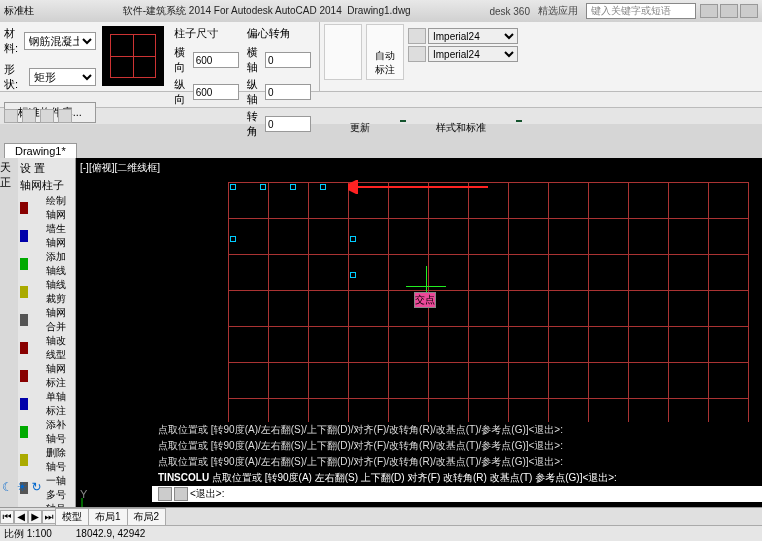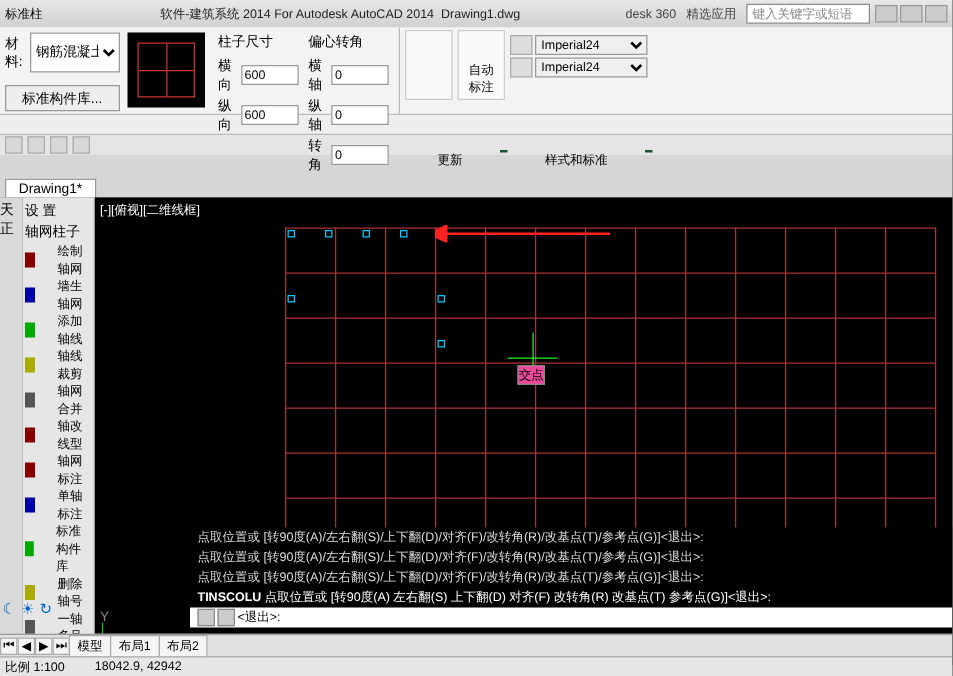--- a/index.html
+++ b/index.html
@@ -1,28 +1,28 @@
 <!DOCTYPE html>
 <html><head>
 <meta charset="utf-8">
 <style>
 * { margin: 0; padding: 0; box-sizing: border-box; font-family: "Microsoft YaHei", sans-serif; }
 body { width: 762px; height: 541px; background: #f0f0f0; overflow: hidden; position: relative; font-size: 11px; }
 
 .title-bar { height: 22px; background: linear-gradient(#e8e8e8, #d0d0d0); display: flex; align-items: center; padding: 0 4px; font-size: 10px; }
 .title-bar .title-text { flex: 1; text-align: center; color: #222; }
-.title-bar .search { width: 99px; height: 16px; background: #fff; border: 1px solid #888; font-size: 10px; padding: 0 4px; color: #888; }
+.title-bar .search { width: 110px; height: 16px; background: #fff; border: 1px solid #888; font-size: 10px; padding: 0 4px; color: #888; }
 .title-bar .wbtns { display: flex; gap: 2px; margin-left: 4px; }
 .title-bar .wbtn { width: 18px; height: 14px; background: #ccc; border: 1px solid #999; }
 
 .ribbon-row { height: 70px; background: #f3f3f3; display: flex; border-bottom: 1px solid #bbb; }
 .panel-left { width: 320px; border-right: 1px solid #bbb; padding: 2px 4px; display: flex; gap: 6px; }
 .label-col { display: flex; flex-direction: column; gap: 6px; padding-top: 2px; font-size: 11px; }
 .sel { display: flex; align-items: center; gap: 2px; }
-.sel select, .sel input { font-size: 11px; height: 32px; border: 1px solid #999; background: #fff; }
+.sel select, .sel input { font-size: 11px; height: 18px; border: 1px solid #999; background: #fff; }
 .stdbtn { font-size: 11px; padding: 2px 6px; margin-top: 4px; border: 1px solid #999; background: #eee; }
 .preview { width: 68px; height: 60px; background: #000; position: relative; margin-top: 2px; }
 .preview .grid { position: absolute; inset: 8px; border: 1px solid #c33; }
 .preview .grid::before, .preview .grid::after { content: ""; position: absolute; background: #c33; }
 .preview .grid::before { left: 50%; top: 0; bottom: 0; width: 1px; }
 .preview .grid::after { top: 50%; left: 0; right: 0; height: 1px; }
 
 .params { display: flex; gap: 8px; padding: 2px 4px; }
 .pcol { display: flex; flex-direction: column; gap: 2px; }
 .pcol .prow { display: flex; align-items: center; gap: 2px; font-size: 11px; }
@@ -105,20 +105,24 @@
   </div>
 </div>
 
 <div class="ribbon-row">
   <div class="panel-left">
     <div class="label-col">
       <div class="sel">
         <span>材料:</span>
         <select style="width:72px;"><option>钢筋混凝土</option></select>
       </div>
+      <div class="sel">
+        <span>形状:</span>
+        <select style="width:72px;"><option>矩形</option></select>
+      </div>
       <button class="stdbtn">标准构件库...</button>
     </div>
     <div class="preview">
         <div class="grid"></div>
       </div>
     <div class="params">
       <div class="pcol">
         <div class="phead">柱子尺寸</div>
         <div class="prow">
             <span>横向</span>
@@ -213,21 +217,21 @@
         <div class="item">
           <span class="pic c-r"></span>
           <span>轴网标注</span>
         </div>
         <div class="item">
           <span class="pic c-b"></span>
           <span>单轴标注</span>
         </div>
         <div class="item">
           <span class="pic c-g"></span>
-          <span>标准构件库</span>
+          <span>添补轴号</span>
         </div>
         <div class="item">
           <span class="pic c-y"></span>
           <span>删除轴号</span>
         </div>
         <div class="item">
           <span class="pic c-k"></span>
           <span>一轴多号</span>
         </div>
         <div class="item">

